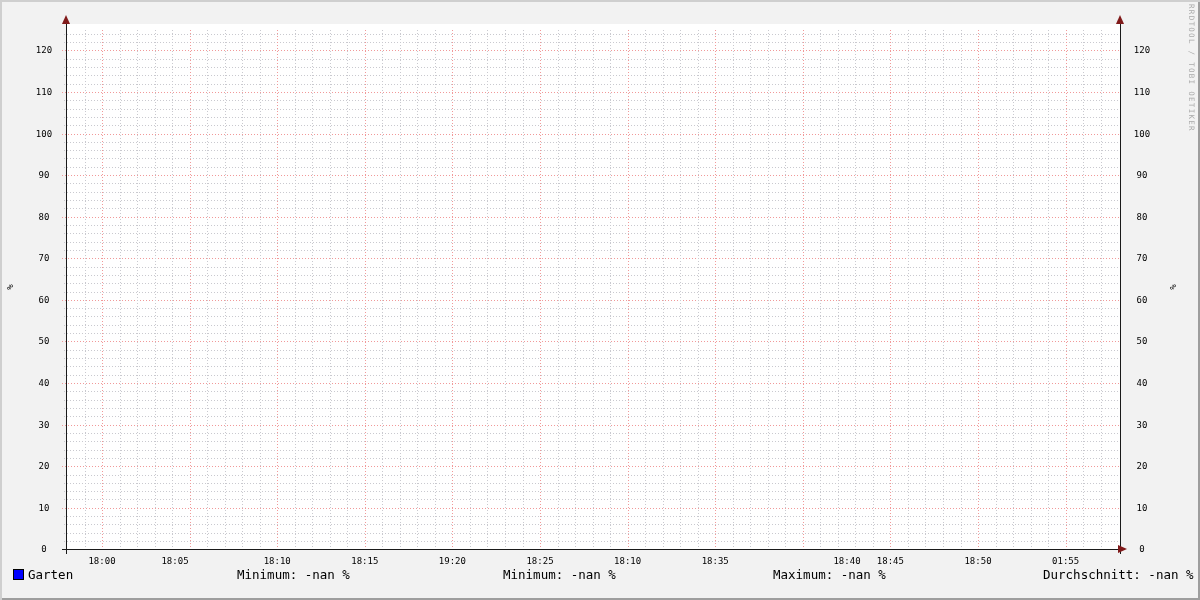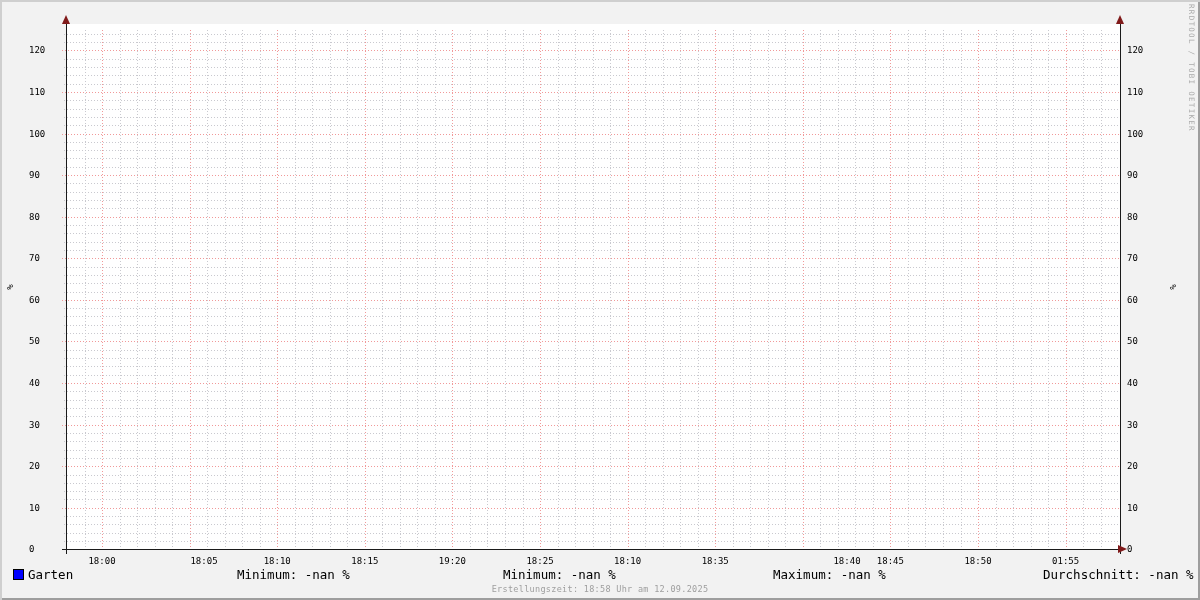--- a/index.html
+++ b/index.html
@@ -18,21 +18,21 @@
   .hgrid.minor{background-image:repeating-linear-gradient(to right,var(--grid-minor,#c9c9cf) 0 1px,transparent 1px 3px);}
   .hgrid.major{background-image:repeating-linear-gradient(to right,var(--grid-major,#f19999) 0 1px,transparent 1px 3px);}
   .vgrid{position:absolute;width:1px;}
   .vgrid.minor{background-image:repeating-linear-gradient(to bottom,var(--grid-minor,#c9c9cf) 0 1px,transparent 1px 3px);}
   .vgrid.major{background-image:repeating-linear-gradient(to bottom,var(--grid-major,#f19999) 0 1px,transparent 1px 3px);}
   
   .axisline{position:absolute;background:var(--axis,#1a1a1a);}
   .arrow-up{position:absolute;width:0;height:0;border-left:4px solid transparent;border-right:4px solid transparent;border-bottom:9px solid var(--arrow,#801a1a);}
   .arrow-right{position:absolute;width:0;height:0;border-top:4px solid transparent;border-bottom:4px solid transparent;border-left:9px solid var(--arrow,#801a1a);}
   
-  .ylab{position:absolute;width:30px;font-size:9px;line-height:10px;text-align:left;}
+  .ylab{position:absolute;width:30px;font-size:9px;line-height:10px;text-align:center;}
   .xlab{position:absolute;width:50px;font-size:9px;line-height:10px;text-align:center;}
   .unit{position:absolute;font-size:9px;line-height:10px;}
   #unit-left{left:7px;top:282px;transform:rotate(-90deg);}
   #unit-right{left:1170px;top:282px;transform:rotate(90deg);}
   
   #watermark{left:1196px;top:4px;width:132px;height:12px;transform:rotate(90deg);transform-origin:0 0;
     font-size:7.5px;letter-spacing:1.3px;color:var(--muted-light,#ababab);white-space:nowrap;}
   
   .leg{position:absolute;top:567px;font-size:12.5px;line-height:15px;white-space:nowrap;}
   #legend-swatch{left:13px;top:569px;width:11px;height:11px;border:1px solid #000;box-sizing:border-box;}
@@ -190,21 +190,21 @@
       <div class="vgrid minor" style="left: 960.5px; top: 30px; height: 519px;"></div>
       <div class="vgrid major" style="left: 978px; top: 30px; height: 519px;"></div>
       <div class="vgrid minor" style="left: 995.5px; top: 30px; height: 519px;"></div>
       <div class="vgrid minor" style="left: 1013px; top: 30px; height: 519px;"></div>
       <div class="vgrid minor" style="left: 1030.6px; top: 30px; height: 519px;"></div>
       <div class="vgrid minor" style="left: 1048.1px; top: 30px; height: 519px;"></div>
       <div class="vgrid major" style="left: 1065.6px; top: 30px; height: 519px;"></div>
       <div class="vgrid minor" style="left: 1083.1px; top: 30px; height: 519px;"></div>
       <div class="vgrid minor" style="left: 1100.6px; top: 30px; height: 519px;"></div>
       <div class="xlab" style="left: 77px; top: 556px;">18:00</div>
-      <div class="xlab" style="left: 179px; top: 556px;">18:05</div>
+      <div class="xlab" style="left: 150px; top: 556px;">18:05</div>
       <div class="xlab" style="left: 252.2px; top: 556px;">18:10</div>
       <div class="xlab" style="left: 339.8px; top: 556px;">18:15</div>
       <div class="xlab" style="left: 427.4px; top: 556px;">19:20</div>
       <div class="xlab" style="left: 515px; top: 556px;">18:25</div>
       <div class="xlab" style="left: 602.6px; top: 556px;">18:10</div>
       <div class="xlab" style="left: 690.2px; top: 556px;">18:35</div>
       <div class="xlab" style="left: 822px; top: 556px;">18:40</div>
       <div class="xlab" style="left: 865.4px; top: 556px;">18:45</div>
       <div class="xlab" style="left: 953px; top: 556px;">18:50</div>
       <div class="xlab" style="left: 1040.6px; top: 556px;">01:55</div>
@@ -222,14 +222,13 @@
   <div class="unit" id="unit-left">%</div>
   <div class="unit" id="unit-right">%</div>
 
   <div class="abs" id="legend-swatch" style="background: rgb(0, 0, 255);"></div>
   <div class="leg" id="legend-series">Garten</div>
   <div class="leg st-aktuell">Minimum: -nan %</div>
   <div class="leg st-minimum">Minimum: -nan %</div>
   <div class="leg st-maximum">Maximum: -nan %</div>
   <div class="leg st-durchschnitt">Durchschnitt: -nan %</div>
 
-  <div class="abs" id="footer">Erstellungszeit: 18:58 Uhr am 12.09.2025</div>
 </div>
 
 </body></html>

